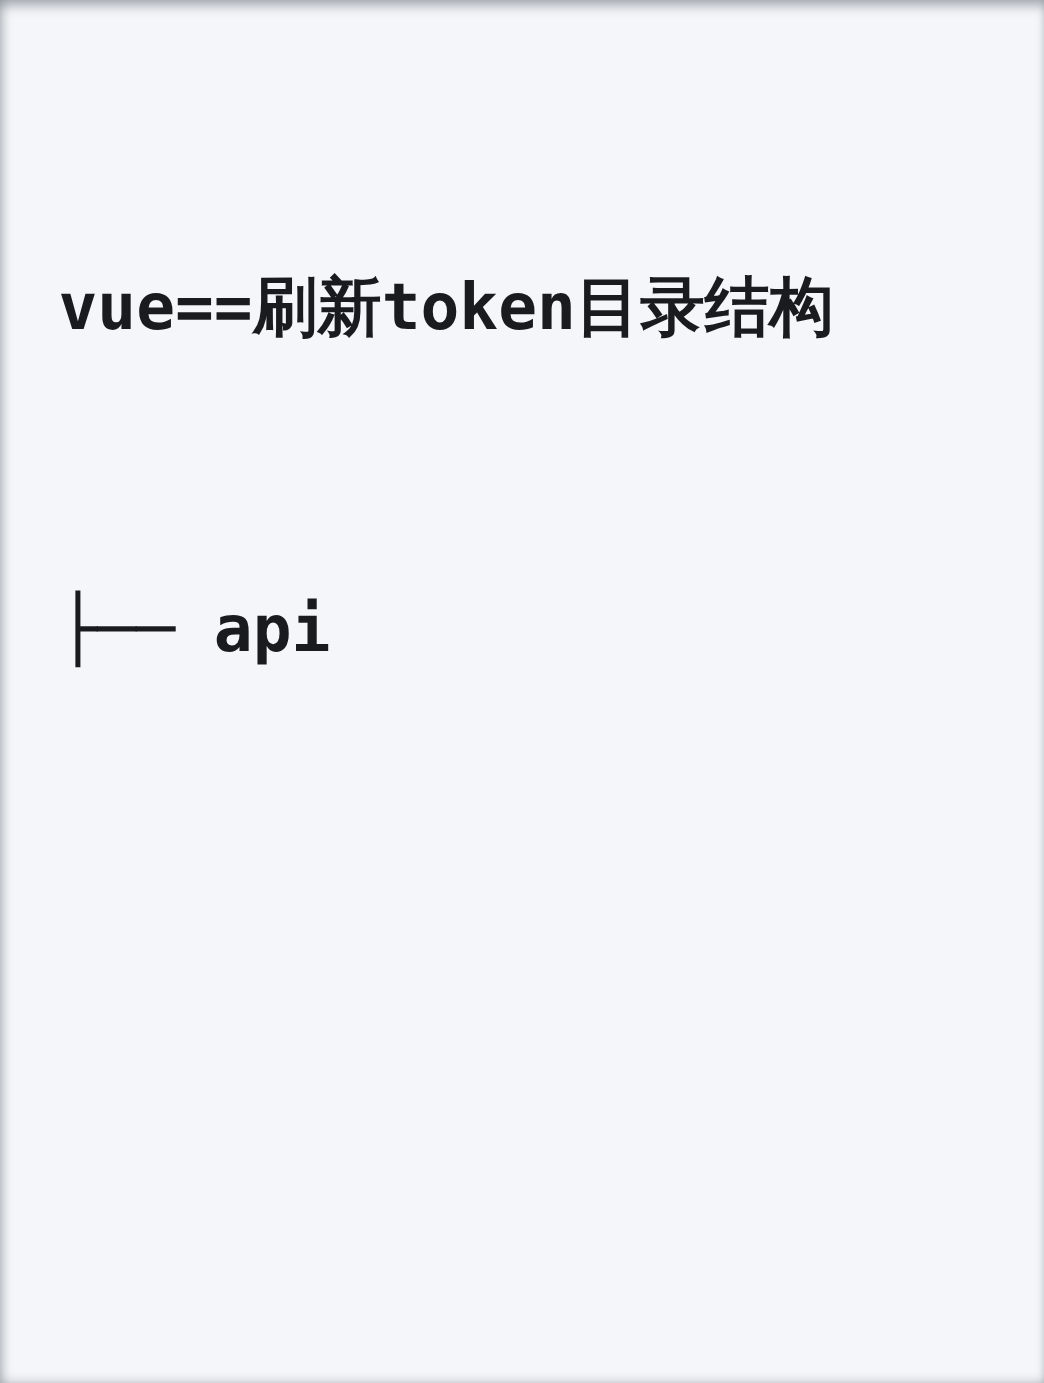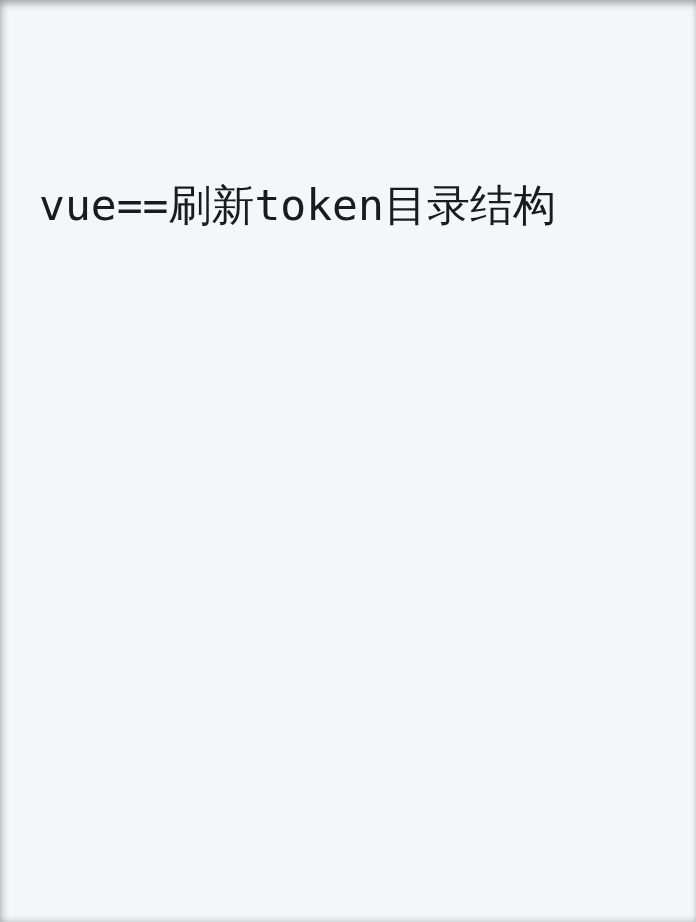--- a/index.html
+++ b/index.html
@@ -30,28 +30,30 @@
     font-size: 43px;
     line-height: 71.5px;
     color: #1a1b1e;
     padding: 27px 0 0 39px;
     white-space: pre;
     letter-spacing: 0;
   }
   .tree-line, .tree-title {
     height: 71.5px;
     white-space: pre;
+    font-weight: bold;
   }
 </style>
 </head>
 <body>
 
 <div class="page">
   <div class="tree">
     <div class="tree-title">vue==刷新token目录结构</div>
+    <div class="tree-line">├── api</div>
     
     
     
     
     
     
     
     
   </div>
 </div>

